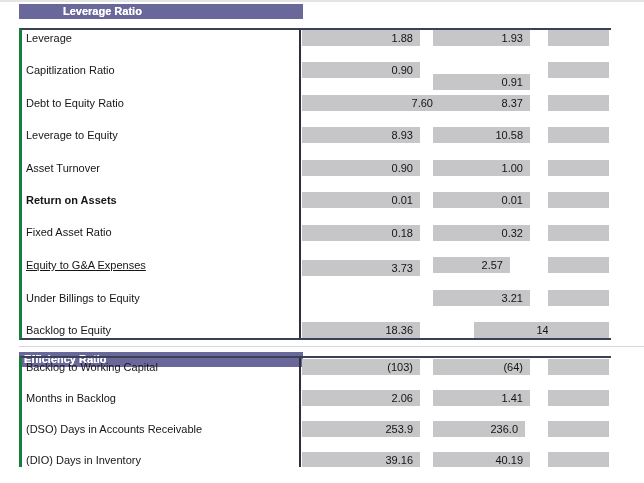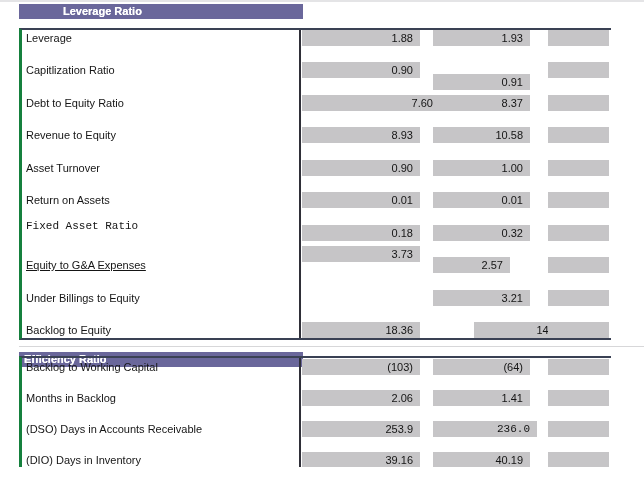--- a/index.html
+++ b/index.html
@@ -53,38 +53,38 @@
       <div class="value-cell" style="top: 0px; left: 411px; width: 97px;">1.93</div>
       <div class="value-cell" style="top: 0px; left: 526px; width: 61px;"></div>
       <div class="row-label" style="top: 32.45px;">Capitlization Ratio</div>
       <div class="value-cell" style="top: 32.45px; left: 280px; width: 118px;">0.90</div>
       <div class="value-cell" style="top: 32.45px; left: 411px; width: 97px; margin-top: 12px;">0.91</div>
       <div class="value-cell" style="top: 32.45px; left: 526px; width: 61px;"></div>
       <div class="row-label" style="top: 64.9px;">Debt to Equity Ratio</div>
       <div class="value-cell" style="top: 64.9px; left: 280px; width: 138px;">7.60</div>
       <div class="value-cell" style="top: 64.9px; left: 411px; width: 97px;">8.37</div>
       <div class="value-cell" style="top: 64.9px; left: 526px; width: 61px;"></div>
-      <div class="row-label" style="top: 97.35px;">Revenue to Equity</div>
+      <div class="row-label" style="top: 97.35px;">Leverage to Equity</div>
       <div class="value-cell" style="top: 97.35px; left: 280px; width: 118px;">8.93</div>
       <div class="value-cell" style="top: 97.35px; left: 411px; width: 97px;">10.58</div>
       <div class="value-cell" style="top: 97.35px; left: 526px; width: 61px;"></div>
       <div class="row-label" style="top: 129.8px;">Asset Turnover</div>
       <div class="value-cell" style="top: 129.8px; left: 280px; width: 118px;">0.90</div>
       <div class="value-cell" style="top: 129.8px; left: 411px; width: 97px;">1.00</div>
       <div class="value-cell" style="top: 129.8px; left: 526px; width: 61px;"></div>
-      <div class="row-label" style="top: 162.25px;">Return on Assets</div>
+      <div class="row-label" style="top: 162.25px; font-weight: bold;">Return on Assets</div>
       <div class="value-cell" style="top: 162.25px; left: 280px; width: 118px;">0.01</div>
       <div class="value-cell" style="top: 162.25px; left: 411px; width: 97px;">0.01</div>
       <div class="value-cell" style="top: 162.25px; left: 526px; width: 61px;"></div>
-      <div class="row-label" style="top: 188px; font-family: Liberation Mono, monospace;">Fixed Asset Ratio</div>
+      <div class="row-label" style="top: 194px;">Fixed Asset Ratio</div>
       <div class="value-cell" style="top: 194.7px; left: 280px; width: 118px;">0.18</div>
       <div class="value-cell" style="top: 194.7px; left: 411px; width: 97px;">0.32</div>
       <div class="value-cell" style="top: 194.7px; left: 526px; width: 61px;"></div>
       <div class="row-label" style="top: 227.15px; text-decoration: underline;">Equity to G&amp;A Expenses</div>
-      <div class="value-cell" style="top: 216px; left: 280px; width: 118px;">3.73</div>
+      <div class="value-cell" style="top: 230px; left: 280px; width: 118px;">3.73</div>
       <div class="value-cell" style="top: 227.15px; left: 411px; width: 77px;">2.57</div>
       <div class="value-cell" style="top: 227.15px; left: 526px; width: 61px;"></div>
       <div class="row-label" style="top: 259.6px;">Under Billings to Equity</div>
       <div class="value-cell" style="top: 259.6px; left: 411px; width: 97px;">3.21</div>
       <div class="value-cell" style="top: 259.6px; left: 526px; width: 61px;"></div>
       <div class="row-label" style="top: 292.05px;">Backlog to Equity</div>
       <div class="value-cell" style="top: 292.05px; left: 280px; width: 118px;">18.36</div>
       <div class="value-cell" style="top: 292.05px; left: 411px; width: 97px; margin-left: 41px;">14.91</div>
       <div class="value-cell" style="top: 292.05px; left: 526px; width: 61px;"></div>
     </div>
@@ -98,21 +98,21 @@
   <div class="row-label" style="top: 1px;">Backlog to Working Capital</div>
       <div class="value-cell" style="top: 1px; left: 280px; width: 118px;">(103)</div>
       <div class="value-cell" style="top: 1px; left: 411px; width: 97px;">(64)</div>
       <div class="value-cell" style="top: 1px; left: 526px; width: 61px;"></div>
       <div class="row-label" style="top: 32px;">Months in Backlog</div>
       <div class="value-cell" style="top: 32px; left: 280px; width: 118px;">2.06</div>
       <div class="value-cell" style="top: 32px; left: 411px; width: 97px;">1.41</div>
       <div class="value-cell" style="top: 32px; left: 526px; width: 61px;"></div>
       <div class="row-label" style="top: 63px;">(DSO) Days in Accounts Receivable</div>
       <div class="value-cell" style="top: 63px; left: 280px; width: 118px;">253.9</div>
-      <div class="value-cell" style="top: 63px; left: 411px; width: 104px; font-family: Liberation Mono, monospace;">236.0</div>
+      <div class="value-cell" style="top: 63px; left: 411px; width: 92px;">236.0</div>
       <div class="value-cell" style="top: 63px; left: 526px; width: 61px;"></div>
       <div class="row-label" style="top: 94px;">(DIO) Days in Inventory</div>
       <div class="value-cell" style="top: 94px; left: 280px; width: 118px;">39.16</div>
       <div class="value-cell" style="top: 94px; left: 411px; width: 97px;">40.19</div>
       <div class="value-cell" style="top: 94px; left: 526px; width: 61px;"></div>
     </div>
 
 </div>
 
 </body></html>

